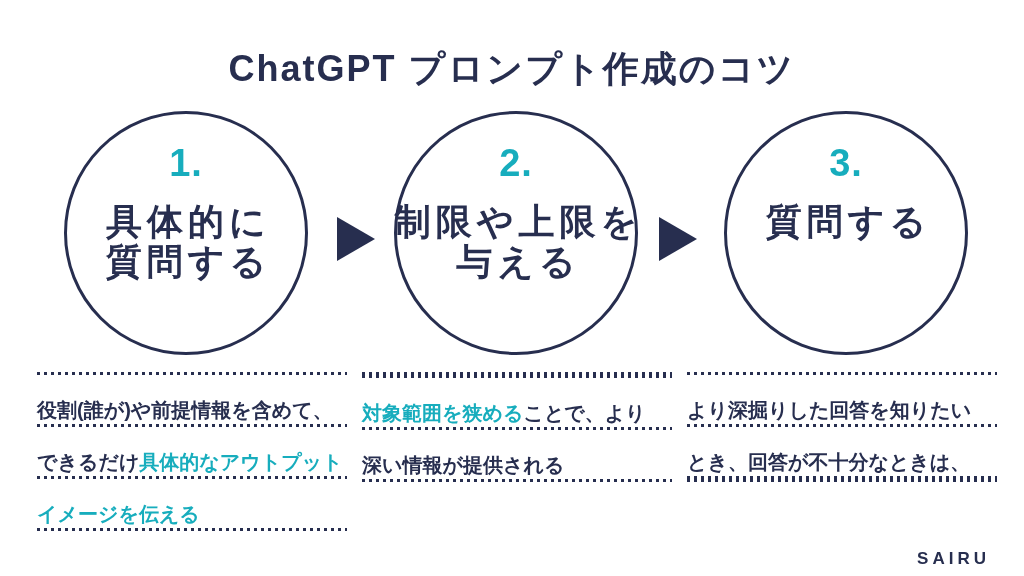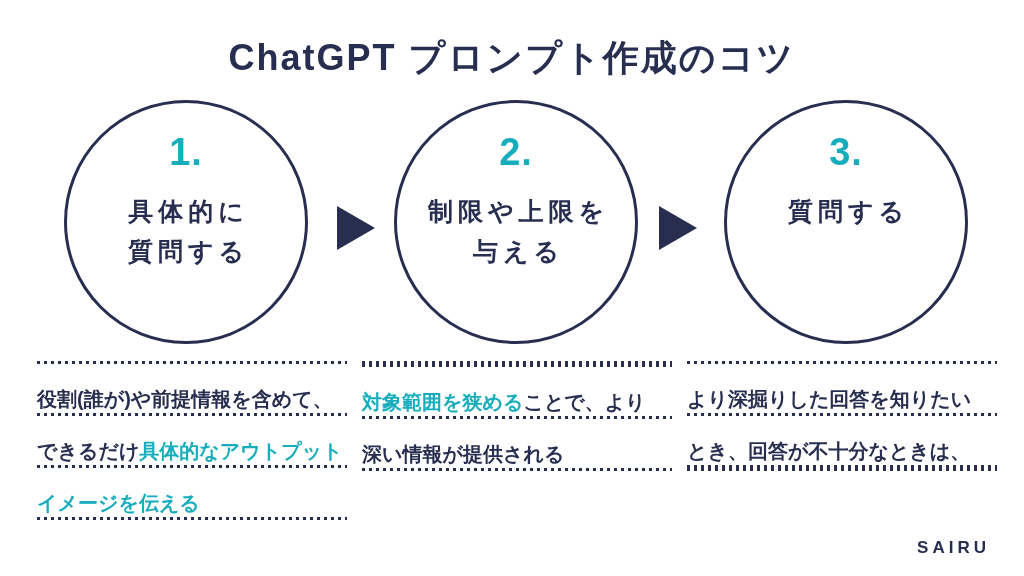--- a/index.html
+++ b/index.html
@@ -9,21 +9,21 @@
   }
   *{margin:0;padding:0;box-sizing:border-box;}
   html,body{width:1024px;height:576px;}
   body{
     background:var(--bg);
     font-family:"Liberation Sans","DejaVu Sans",sans-serif;
     position:relative;
     overflow:hidden;
     color:var(--navy);
   }
-  .stage{position:absolute;inset:0;width:1024px;height:540px;}
+  .stage{position:absolute;inset:0;width:1024px;height:540px;margin-top:11px;}
 
   .title{
     position:absolute;
     top:34px;left:0;width:1024px;
     text-align:center;
     font-size:36px;
     font-weight:700;
     letter-spacing:2px;
     color:var(--navy);
   }
@@ -47,21 +47,21 @@
   .step-num{
     font-size:38px;
     font-weight:700;
     line-height:1;
     color:var(--teal);
     letter-spacing:1px;
   }
   .circle-text{
     margin-top:20px;
     text-align:center;
-    font-size:25px;
+    font-size:36px;
     font-weight:700;
     line-height:40px;
     letter-spacing:5px;
     text-indent:5px;
     color:var(--navy);
     white-space:nowrap;
   }
 
   .arrow{
     position:absolute;

